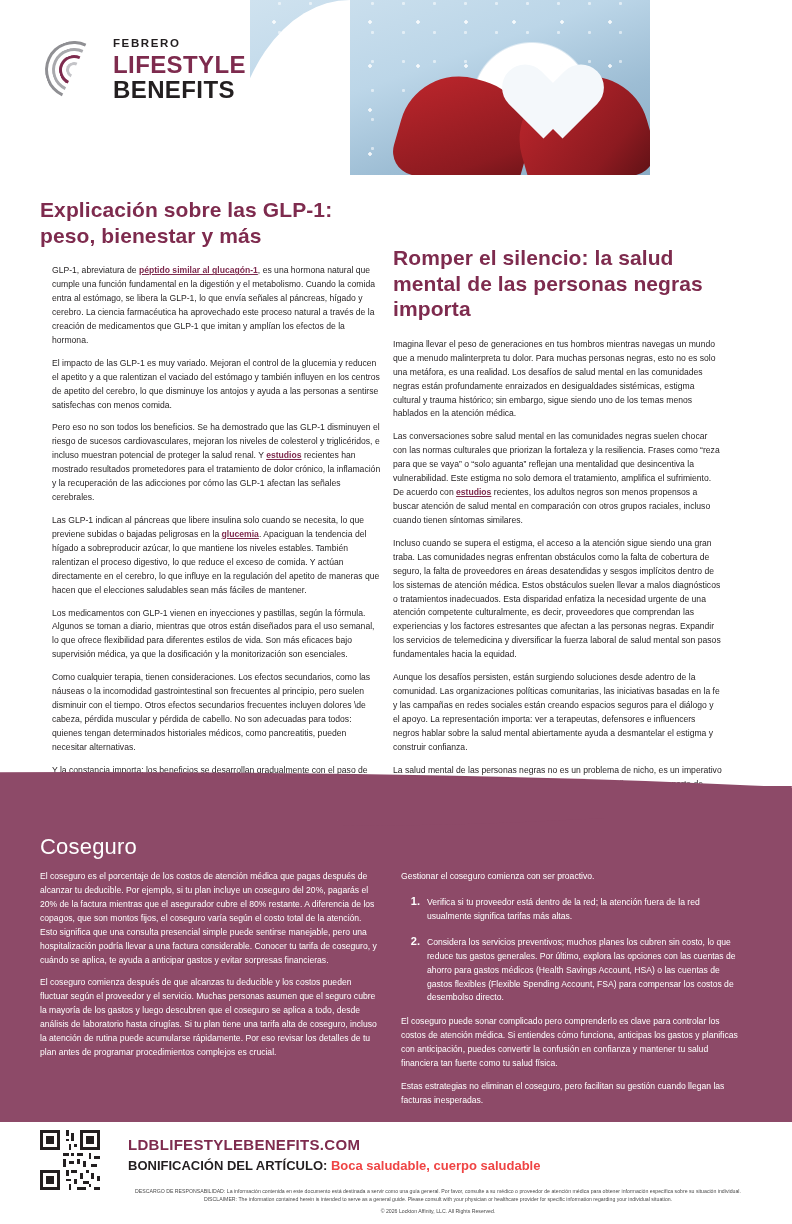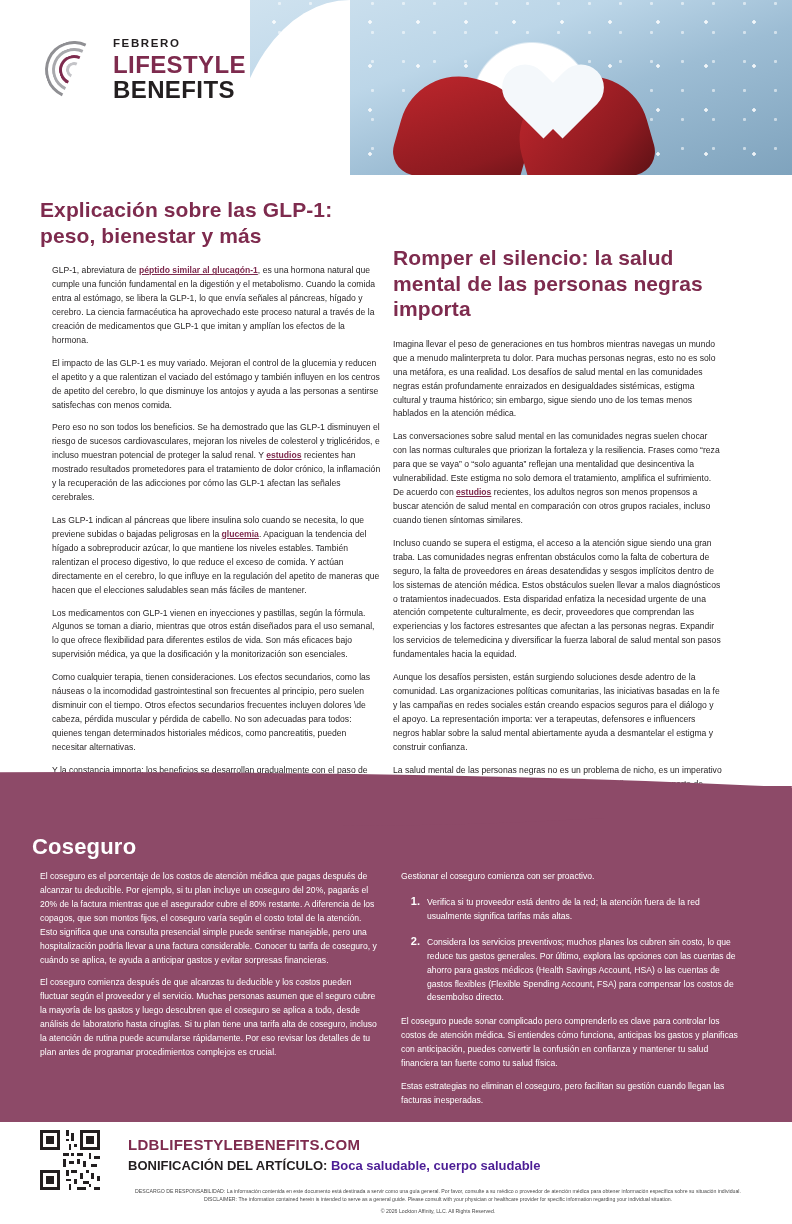--- a/index.html
+++ b/index.html
@@ -9,21 +9,21 @@
     font-family: "Liberation Sans", sans-serif;
     background: #ffffff;
     color: #231f20;
     position: relative;
     overflow: hidden;
   }
 
   
   .header {
     position: relative;
-    width: 792px; height: 175px;
+    width: 650px; height: 175px;
     background: #ffffff;
     overflow: hidden;
   }
   .hero-photo {
     position: absolute;
     left: 250px; top: 0; width: 542px; height: 175px;
     background:
       radial-gradient(circle at 52% 58%, #ffffff 0 58px, rgba(255,255,255,0) 60px),
       linear-gradient(160deg, #cfe2ef 0%, #bcd6e8 35%, #9dbdd4 60%, #7fa3bd 100%);
     overflow: hidden;
@@ -106,21 +106,21 @@
     content:""; position:absolute; left:0; top:-26px; width:792px; height:40px;
     background:#8d4a68;
     border-radius: 0 0 60% 0 / 0 0 100% 0;
   }
   .panel-curve-top {
     position:absolute; left:0; top:-40px; width:792px; height:46px;
     background:#8d4a68;
     clip-path: ellipse(120% 100% at 10% 100%);
   }
   .panel h2 {
-    font-size: 22px; font-weight:bold; margin: 0; padding: 22px 0 10px 32px;
+    font-size: 22px; font-weight:normal; margin: 0; padding: 22px 0 10px 40px;
     letter-spacing:.2px;
   }
   .panel-cols { display:flex; gap:20px; padding: 0 40px; }
   .panel-col { width:341px; }
   .panel p {
     font-size: 8.6px; line-height:1.62; margin:0 0 9px 0; color:#ffffff;
   }
   ol.panel-list { margin: 8px 0 10px 0; padding-left: 22px; }
   ol.panel-list li {
     font-size:8.6px; line-height:1.62; margin-bottom:9px; padding-left:4px;
@@ -138,21 +138,21 @@
   }
   .qr svg { display:block; }
   .footer-url {
     position:absolute; left:128px; top:14px;
     font-size:15px; font-weight:bold; color:#7e2b4e; letter-spacing:.3px;
   }
   .footer-bonus {
     position:absolute; left:128px; top:36px;
     font-size:13px; font-weight:bold; color:#231f20;
   }
-  .footer-bonus b { color:#4c1d95; }
+  .footer-bonus b { color:#ef4444; }
   .disclaimer {
     position:absolute; left:128px; top:66px; width:620px;
     font-size:5.2px; line-height:1.5; color:#4a4a4a; text-align:center;
   }
   .disclaimer .ln2 { color:#4a4a4a; }
   .copyright {
     position:absolute; left:128px; top:86px; width:620px;
     font-size:5.2px; color:#4a4a4a; text-align:center;
   }
 </style>

